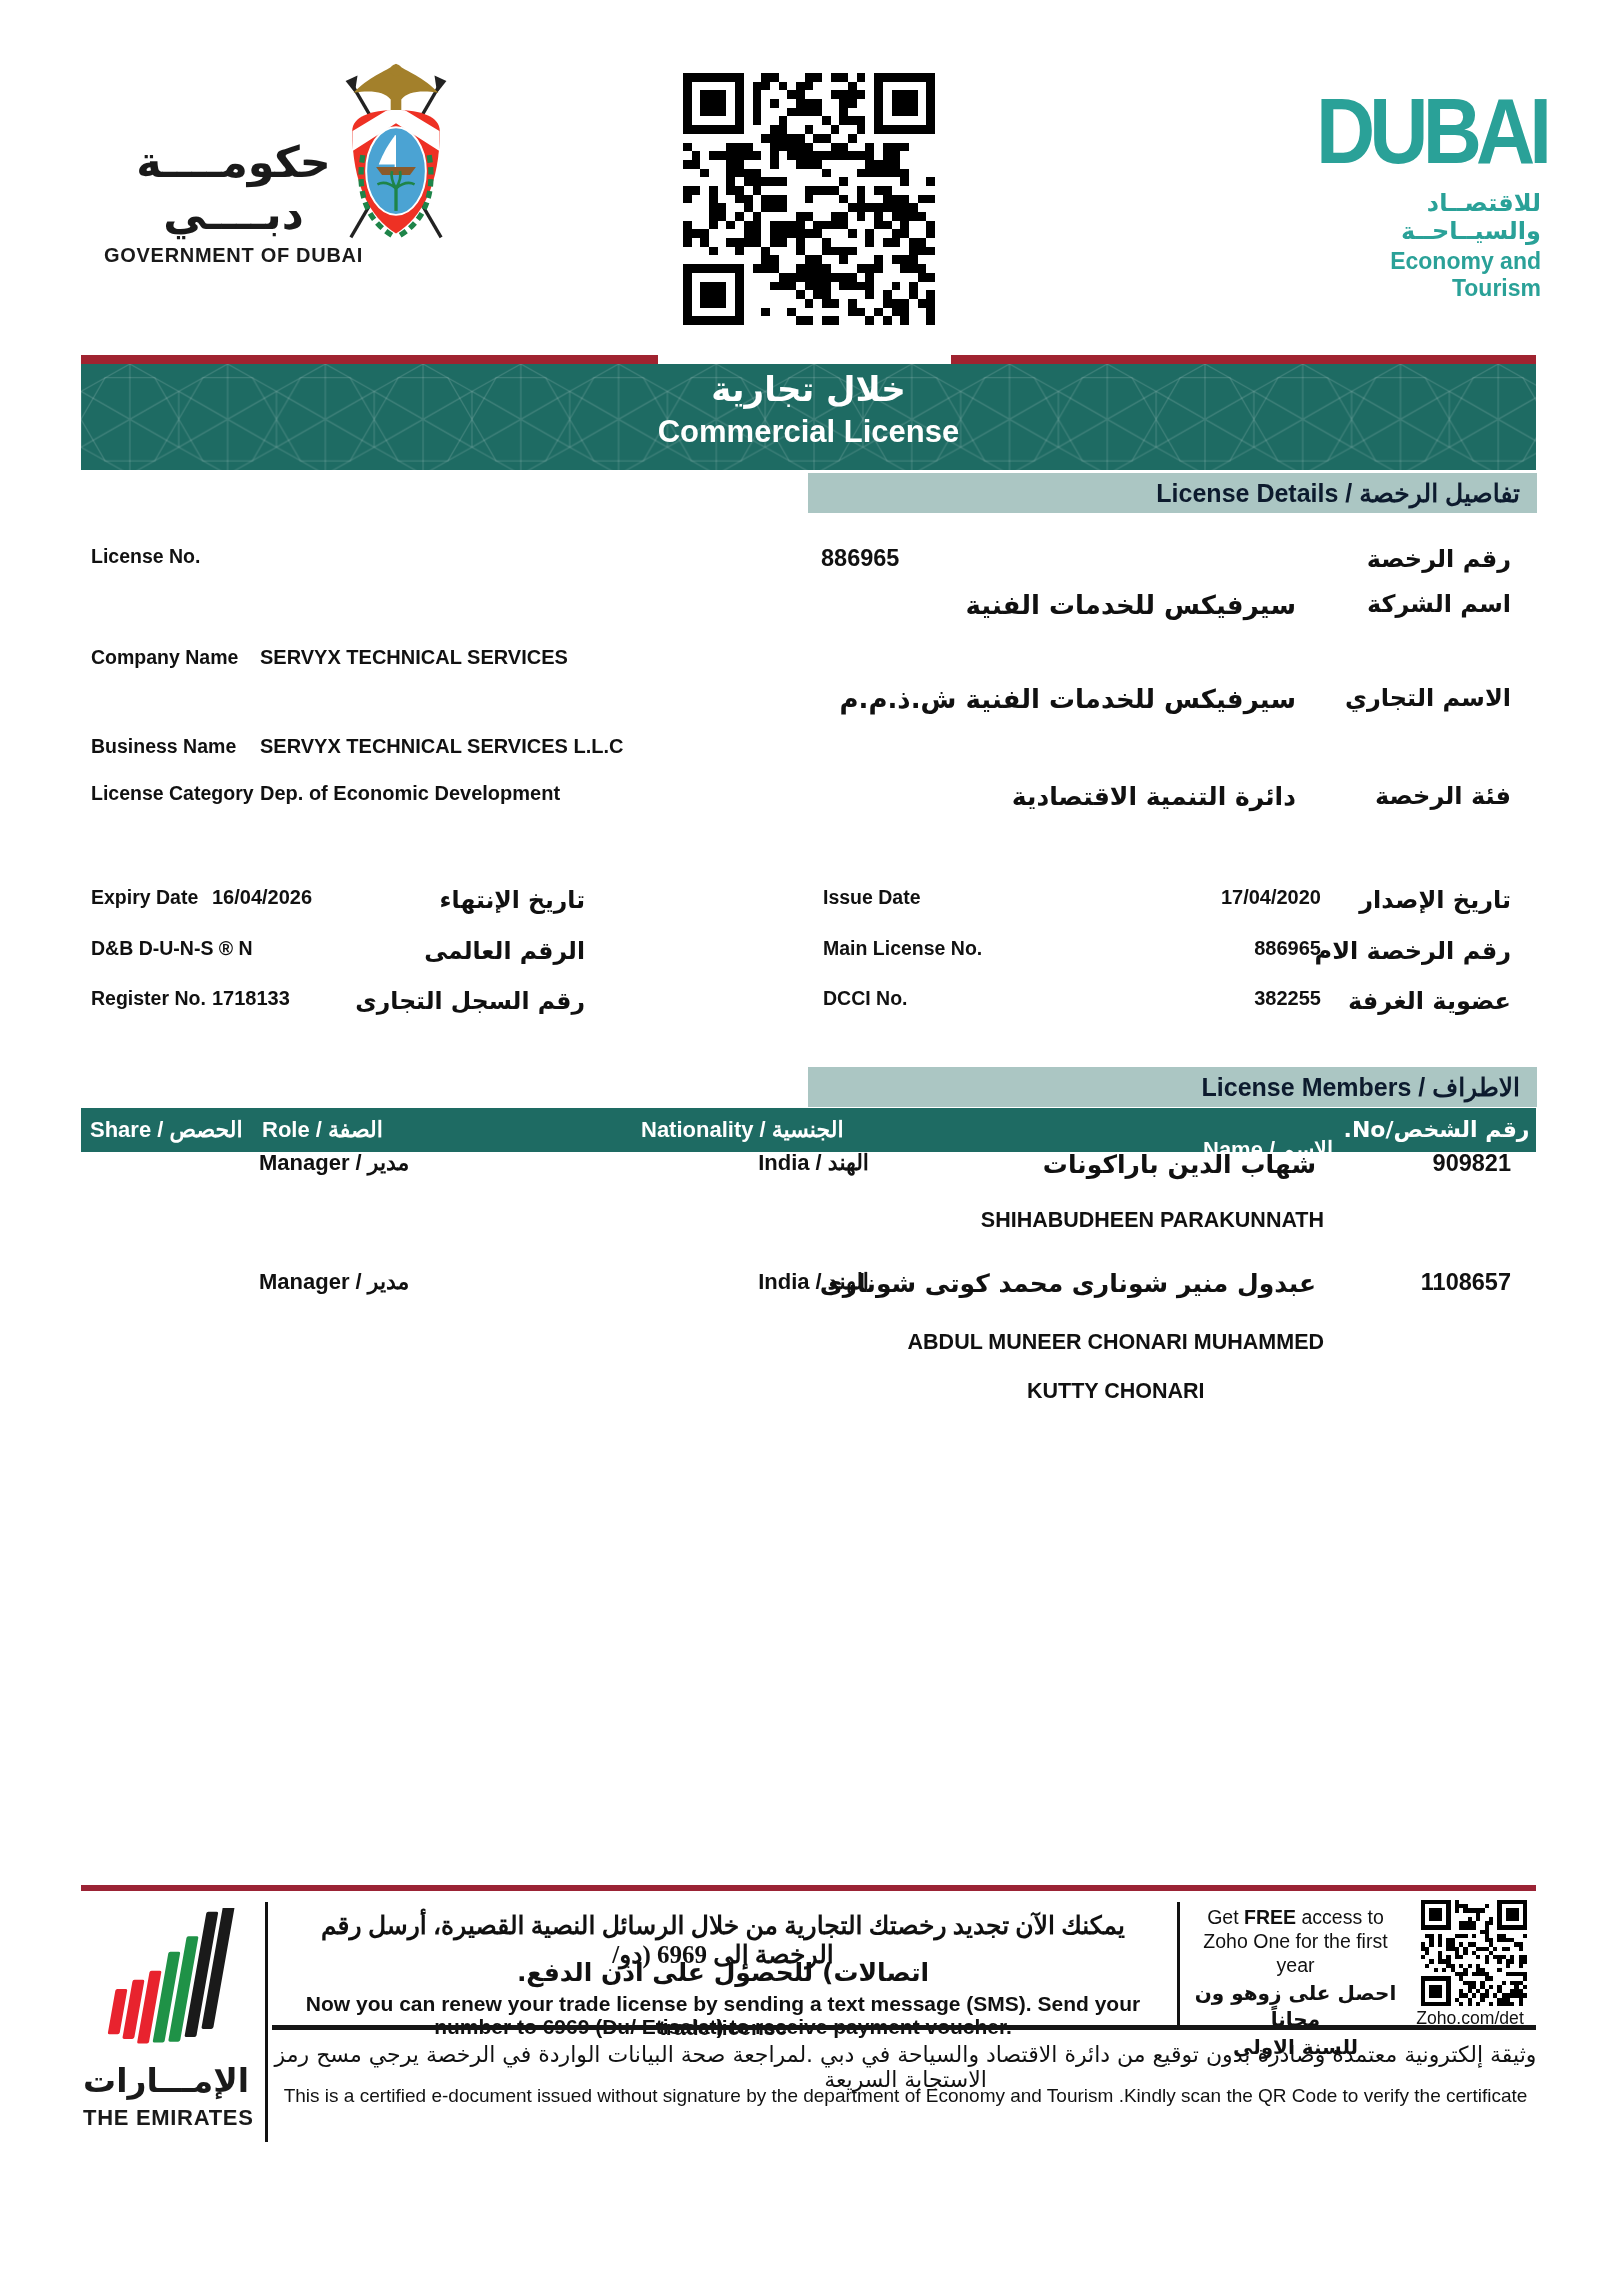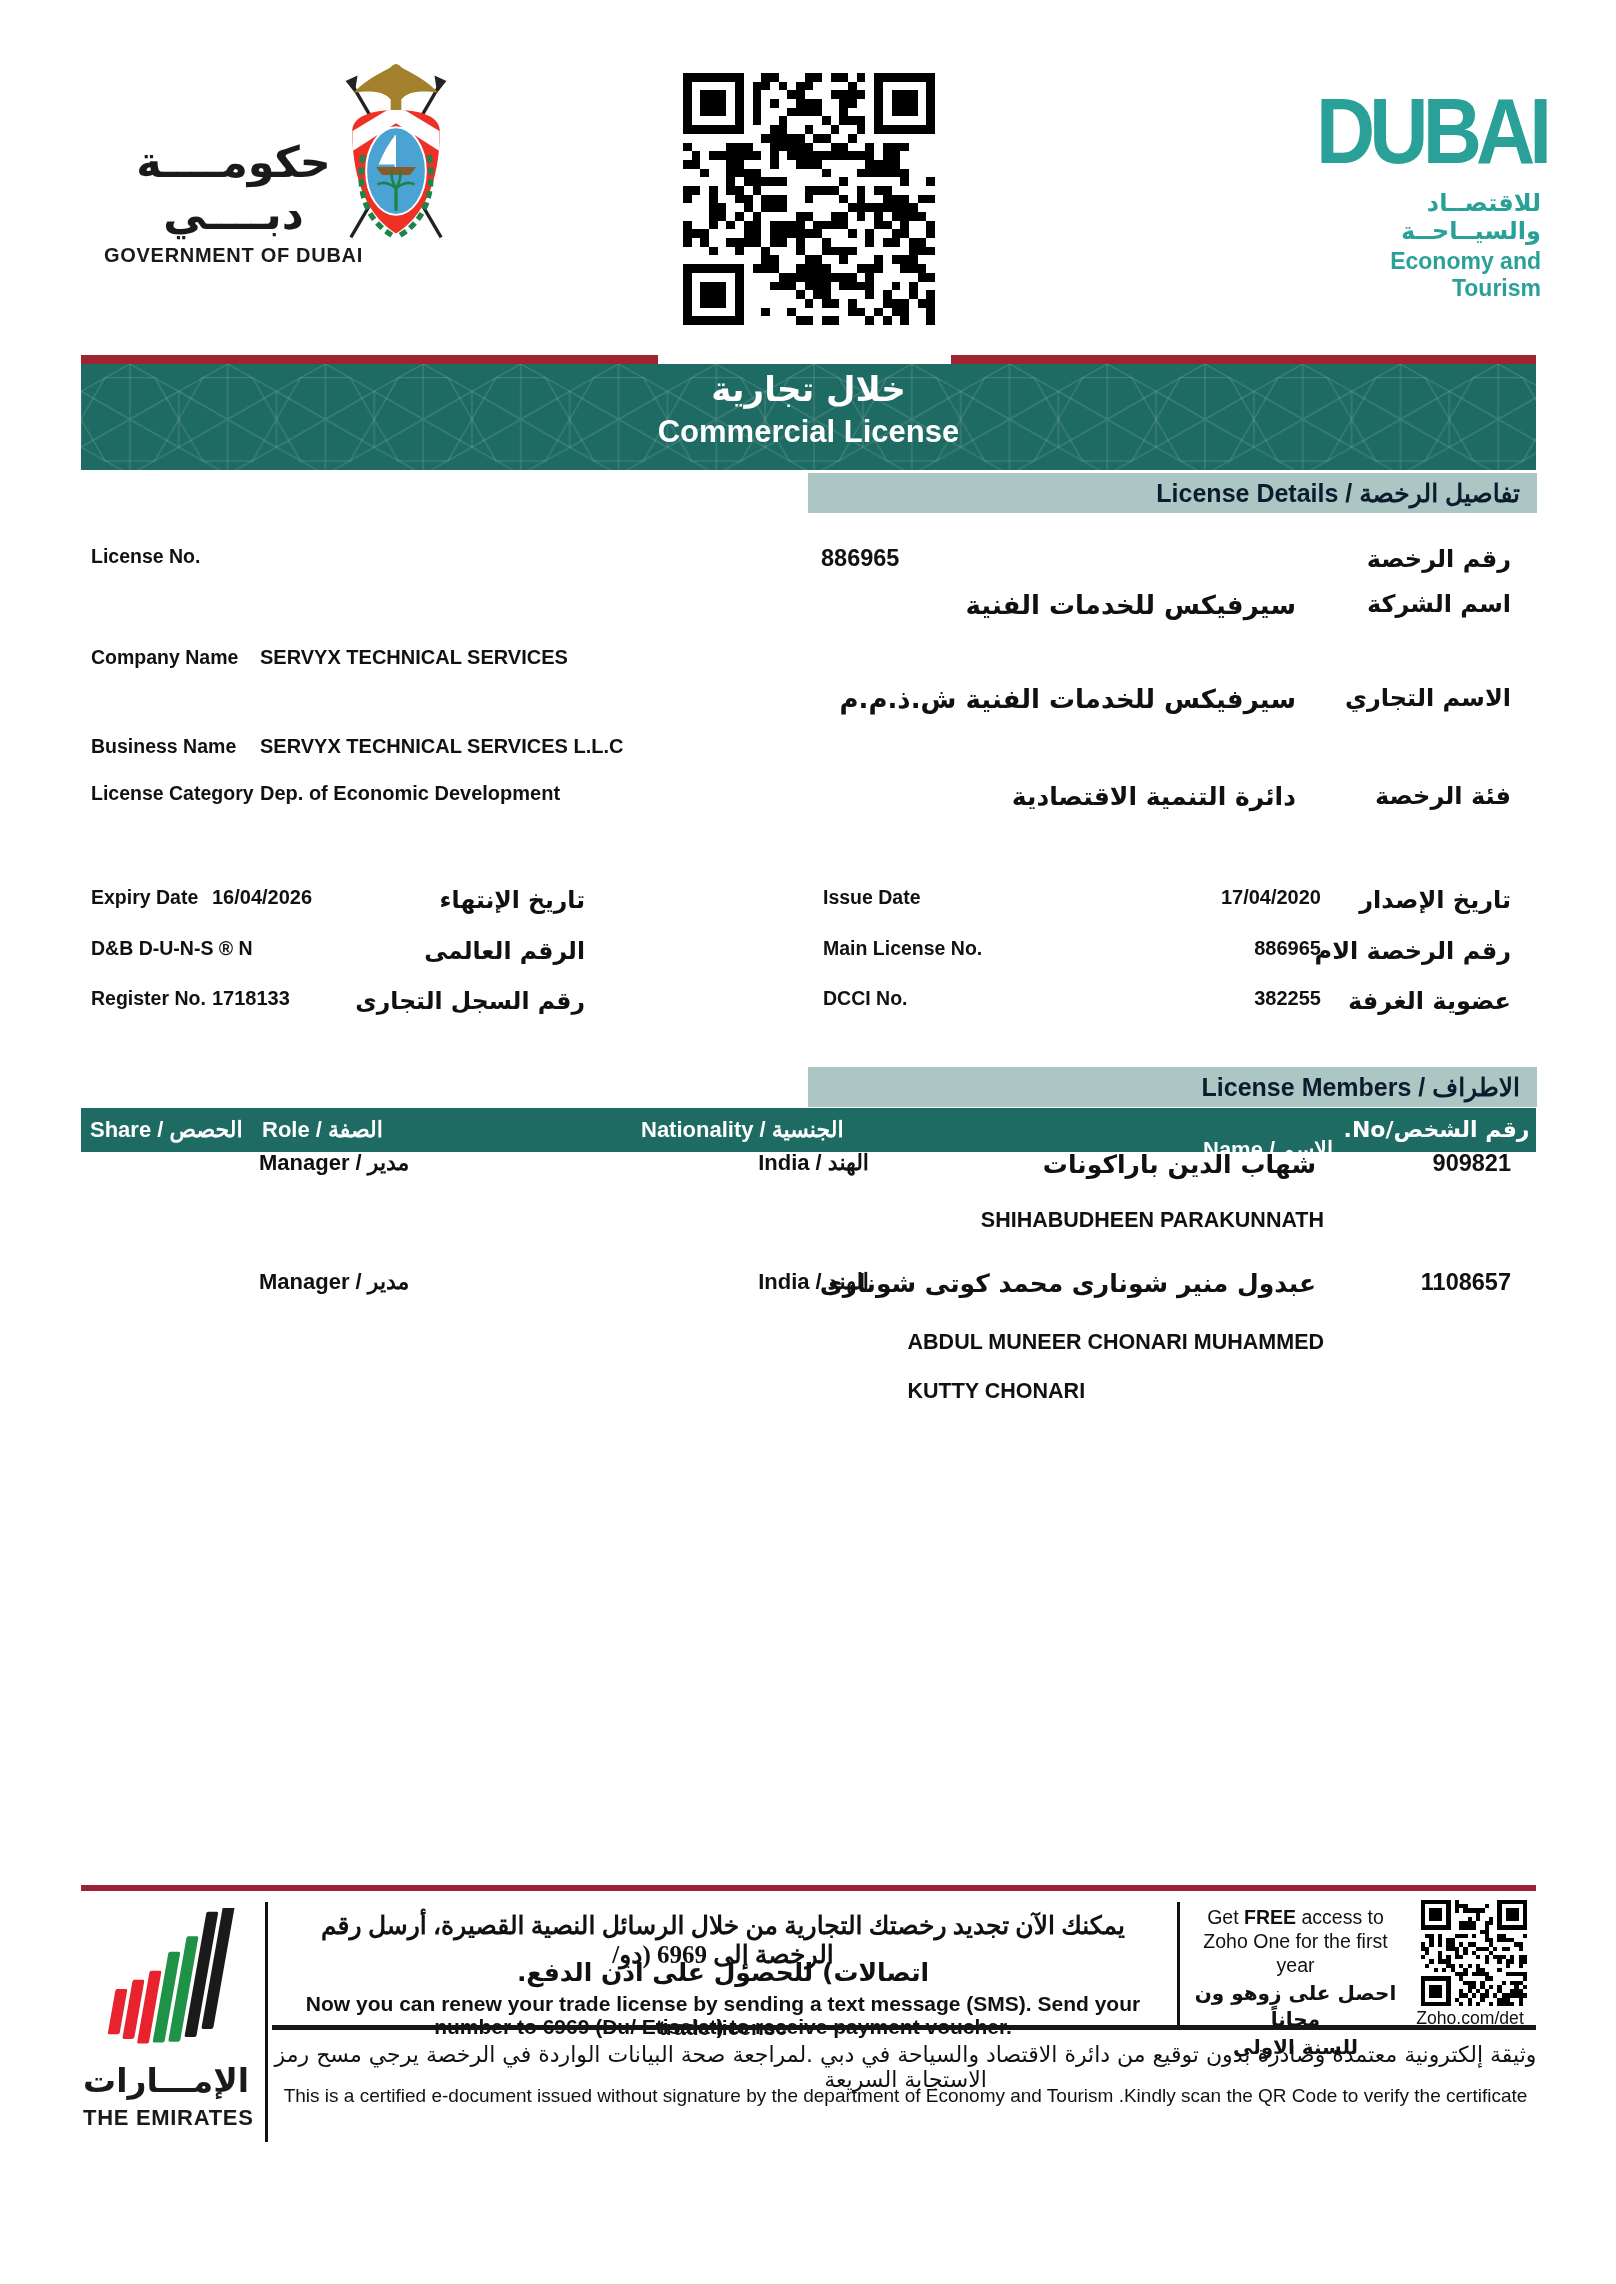--- a/index.html
+++ b/index.html
@@ -47,21 +47,21 @@
   
   .mem-head{position:absolute;left:81px;top:1108px;width:1455px;height:44px;background:#1E6B63;color:#fff;}
   .mem-head span{position:absolute;top:0;line-height:44px;font-size:22px;font-weight:bold;white-space:nowrap;}
   .mh-share{left:9px;} .mh-role{left:181px;} .mh-nat{left:560px;}
   .mh-name{right:203px;margin-top:20px;} .mh-no{right:6.5px;}
   .mrow{position:absolute;left:81px;width:1455px;}
   .m-no{position:absolute;right:25px;top:0;font-size:23.5px;font-weight:bold;}
   .m-name-ar{position:absolute;right:220px;top:0;font-size:25px;font-weight:bold;white-space:nowrap;}
   .m-nat{position:absolute;right:667px;top:0;font-size:22px;font-weight:bold;white-space:nowrap;}
   .m-role{position:absolute;left:178px;top:0;font-size:22px;font-weight:bold;white-space:nowrap;}
-  .m-en-lines{position:absolute;right:212px;text-align:left;font-size:21.5px;font-weight:bold;line-height:49px;}
+  .m-en-lines{position:absolute;right:212px;text-align:center;font-size:21.5px;font-weight:bold;line-height:49px;}
 
   
   .prow{position:absolute;left:91px;top:1849px;width:1445px;height:33px;}
   .p-lbl{position:absolute;left:10.4px;font-size:20px;font-weight:bold;}
   .p-date{position:absolute;left:136px;font-size:21px;font-weight:bold;}
   .p-time{position:absolute;left:308px;font-size:21px;font-weight:bold;}
   .p-ar{position:absolute;right:951px;font-size:23.5px;font-weight:bold;}
   .p-receipt{position:absolute;left:886px;font-size:20px;font-weight:bold;}
   .p-receipt-ar{position:absolute;right:6.5px;font-size:23.5px;font-weight:bold;}
   .red-line2{position:absolute;left:81px;top:1885px;width:1455px;height:5.9px;background:#9B2335;}

